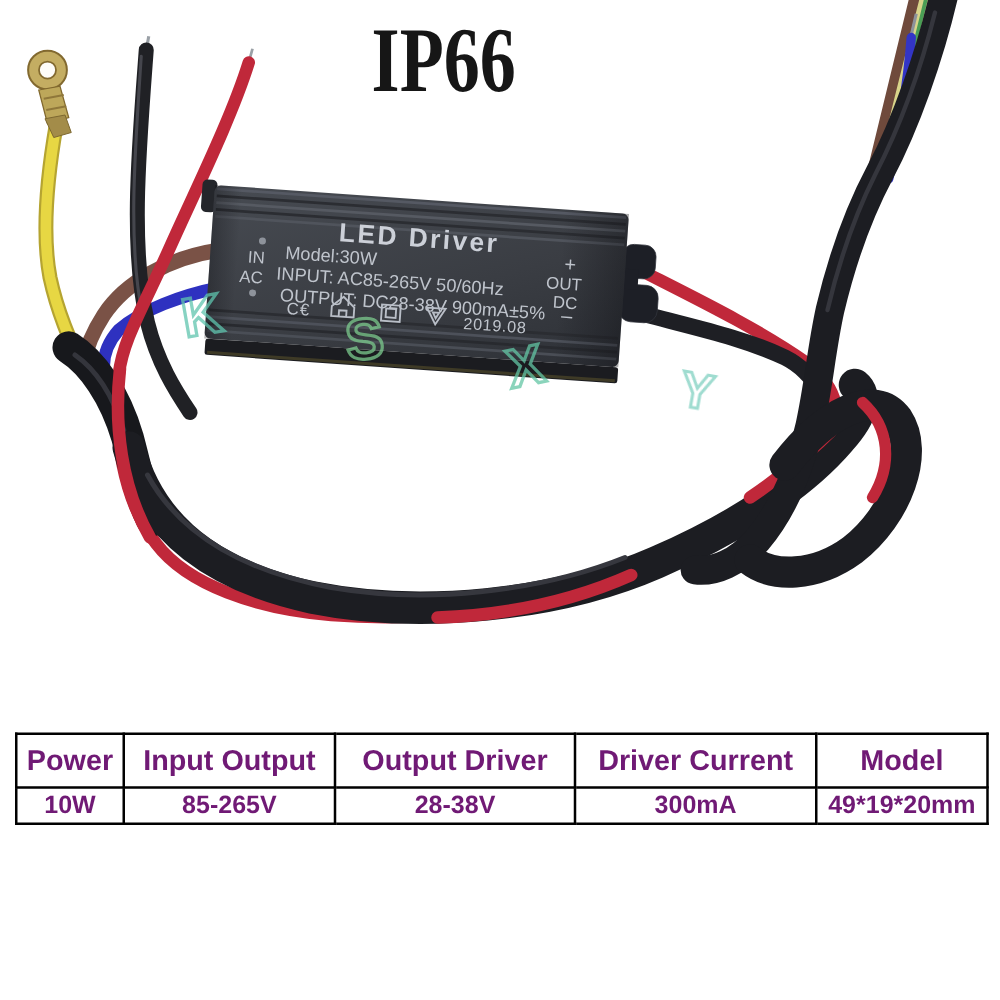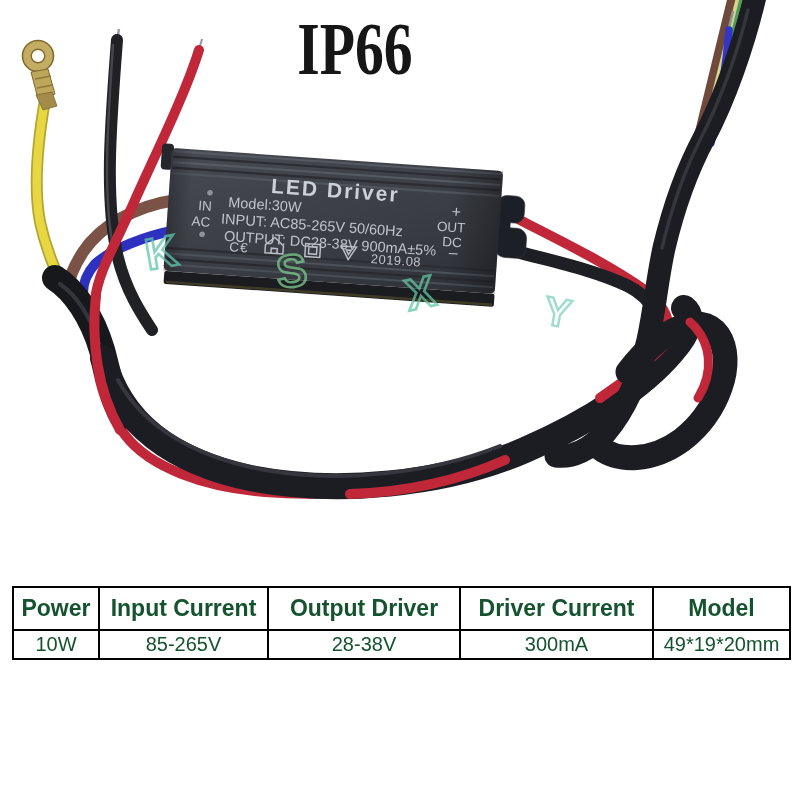--- a/index.html
+++ b/index.html
@@ -3,24 +3,24 @@
 <meta charset="utf-8">
 <style>
   html,body{margin:0;padding:0;background:#ffffff;}
   .stage{position:relative;width:800px;height:800px;background:#fff;overflow:hidden;
          font-family:"Liberation Sans",sans-serif;}
   .title{position:absolute;top:12px;left:0;width:710px;text-align:center;
          font-family:"Liberation Serif",serif;font-weight:bold;font-size:74px;
          color:#161616;transform:scaleX(.78);line-height:1;}
   svg{position:absolute;left:0;top:0;}
   .spec{position:absolute;left:12px;top:586px;width:777px;border-collapse:collapse;
-        table-layout:fixed;background:#fff;color:#14532d;}
+        table-layout:fixed;background:#fff;color:#701a75;}
   .spec th,.spec td{border:2px solid #000;text-align:center;padding:0;overflow:hidden;white-space:nowrap;}
   .spec th{height:41px;font-size:23px;font-weight:600;}
-  .spec td{height:27px;font-size:20px;font-weight:400;}
+  .spec td{height:27px;font-size:20px;font-weight:700;}
   .spec tr.nb td{border-bottom:none;}
   .spec tr.nt td{border-top:none;}
 </style>
 </head>
 <body>
 
 <div class="stage">
 
   <div class="title">IP66</div>
 
@@ -165,21 +165,21 @@
     <colgroup>
       <col style="width:86px">
         <col style="width:169px">
         <col style="width:192px">
       <col style="width:193px">
         <col style="width:137px">
     </colgroup>
     <thead>
       <tr>
         <th>Power</th>
-        <th>Input Current</th>
+        <th>Input Output</th>
         <th>Output Driver</th>
         <th>Driver Current</th>
         <th>Model</th>
       </tr>
     </thead>
     <tbody>
       <tr>
         <td>10W</td>
         <td>85-265V</td>
         <td>28-38V</td>

